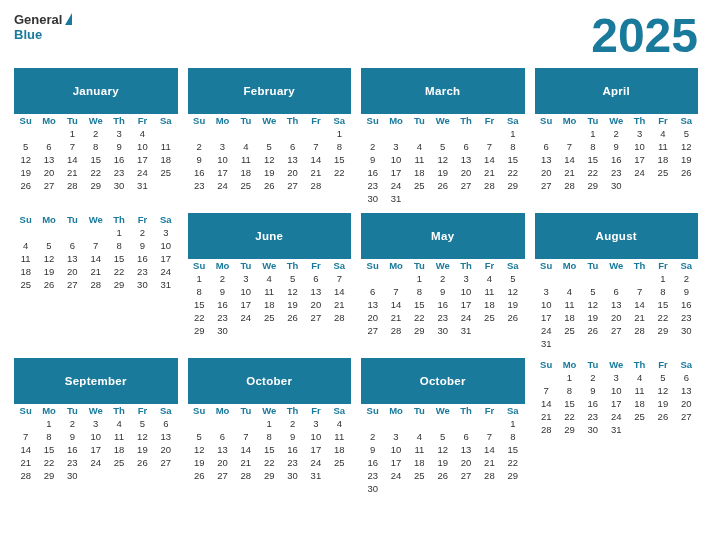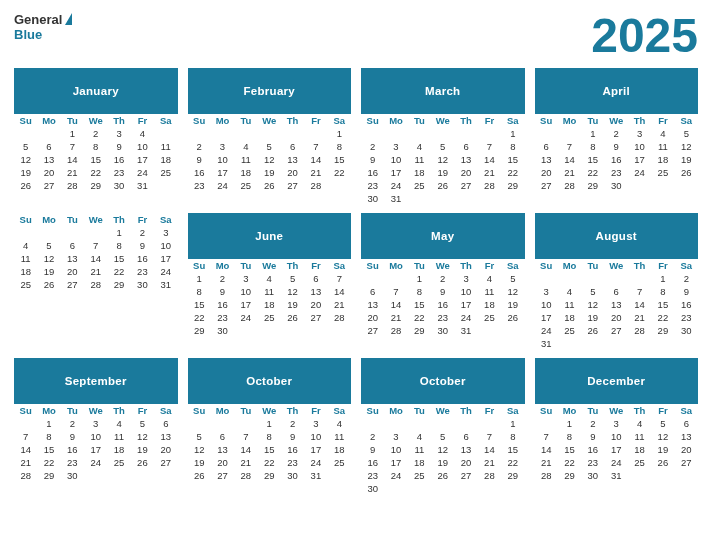--- a/index.html
+++ b/index.html
@@ -809,21 +809,20 @@
               <td></td>
               <td></td>
               <td></td>
               <td></td>
               <td></td>
             </tr>
           </tbody>
         </table>
       </div>
       <div class="month-block">
-        <div class="month-header">December</div>
         <table class="month-table">
           <thead>
             <tr>
               <th>Su</th>
               <th>Mo</th>
               <th>Tu</th>
               <th>We</th>
               <th>Th</th>
               <th>Fr</th>
               <th>Sa</th>

